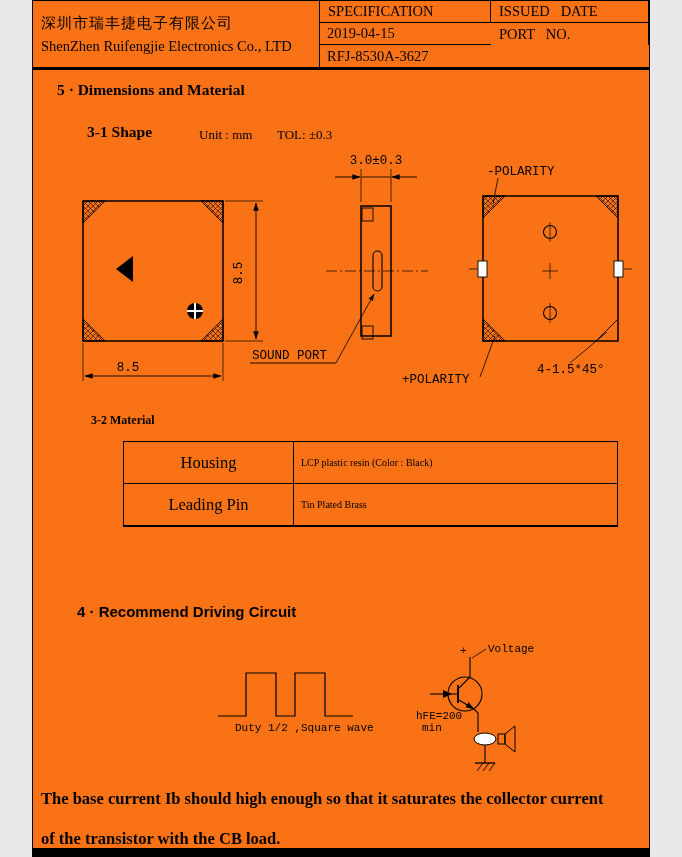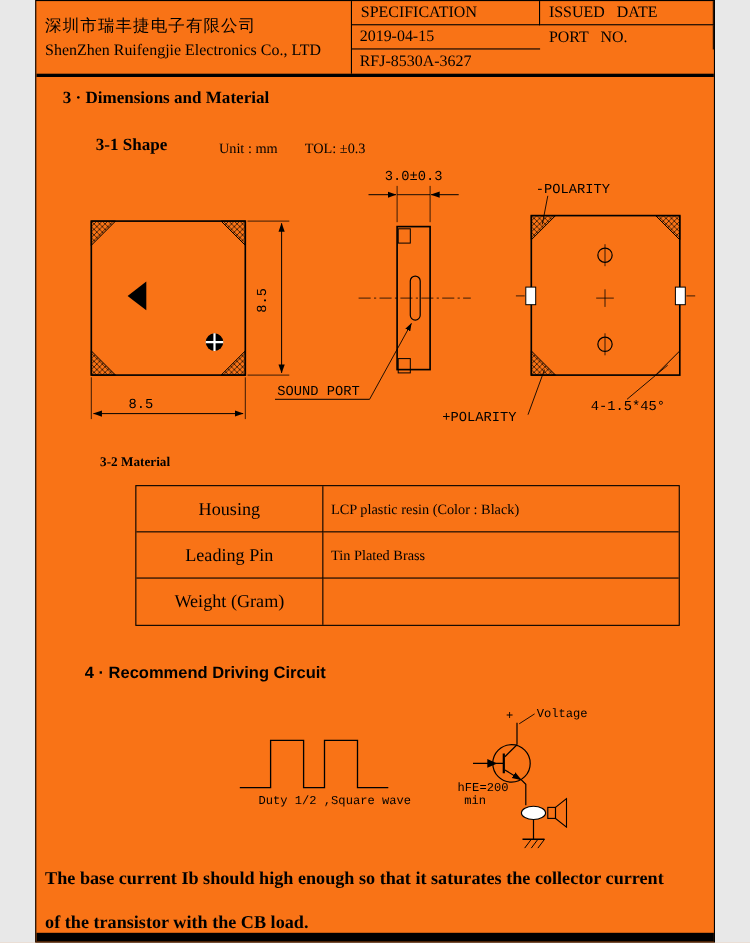--- a/index.html
+++ b/index.html
@@ -39,21 +39,21 @@
   
   .mat-table {
     position:absolute; left:90px; top:440px; width:495px;
     display:grid; grid-template-columns:170px 1fr; grid-auto-rows:42px;
     border:1px solid #000;
   }
   .mat-name {
     border-right:1px solid #000; display:flex; align-items:center; justify-content:center;
     font-size:16.5px;
   }
-  .mat-val { display:flex; align-items:center; padding-left:7px; font-size:13px; }
+  .mat-val { display:flex; align-items:center; padding-left:7px; font-size:10px; }
   .bb { border-bottom:1px solid #000; }
   
   .shape-svg { position:absolute; left:0; top:140px; width:682px; height:262px; }
   .circuit-svg { position:absolute; left:0; top:630px; width:682px; height:152px; }
   svg text.cad { font-family:"Liberation Mono", monospace; font-size:12.5px; fill:#000; stroke:none; }
   svg text.cad-sm { font-family:"Liberation Mono", monospace; font-size:11px; fill:#000; stroke:none; }
   
   .foot-line { position:absolute; left:8px; font-weight:bold; font-size:16.5px; white-space:nowrap; }
   .bottom-bar { position:absolute; left:0; top:847px; width:682px; height:9px; background:#000; }
 </style>
@@ -67,21 +67,21 @@
       <div class="company-cn">深圳市瑞丰捷电子有限公司</div>
       <div class="company-en">ShenZhen Ruifengjie Electronics Co., LTD</div>
     </div>
     <div class="hdr-label">SPECIFICATION</div>
     <div class="hdr-label">ISSUED   DATE</div>
     <div class="hdr-value">2019-04-15</div>
     <div class="hdr-label nob">PORT   NO.</div>
     <div class="hdr-value nob">RFJ-8530A-3627</div>
   </header>
 
-  <div class="abs sec-title" style="left:24px; top:80px;">3 · Dimensions and Material</div>
+  <div class="abs sec-title" style="left:24px; top:80px;">5 · Dimensions and Material</div>
   <div class="abs sub-title" style="left:54px; top:122px;text-align:right;">3-1 Shape</div>
   <div class="abs note" style="left:166px; top:126px;">Unit : mm</div>
   <div class="abs note" style="left:244px; top:126px;">TOL: ±0.3</div>
 
   <svg class="shape-svg" viewBox="0 140 682 262">
     <defs>
       <pattern id="xh" width="5" height="5" patternUnits="userSpaceOnUse">
         <path d="M0,5 L5,0 M0,0 L5,5" stroke="#000" stroke-width="0.6"></path>
       </pattern>
       <marker id="arr" viewBox="0 0 10 10" refX="9.5" refY="5" markerWidth="9" markerHeight="9" orient="auto-start-reverse">
@@ -148,21 +148,20 @@
     <text class="cad" x="504" y="372">4-1.5*45°</text>
   </svg>
 
   <div class="abs sub-title" style="left:58px; top:412px; font-size:12px;">3-2 Material</div>
 
   <div class="mat-table">
     <div class="mat-name bb">Housing</div>
     <div class="mat-val bb">LCP plastic resin (Color : Black)</div>
     <div class="mat-name bb">Leading Pin</div>
     <div class="mat-val bb">Tin Plated Brass</div>
-    <div class="mat-name">Weight (Gram)</div>
   </div>
 
   <div class="abs sec4-title" style="left:44px; top:602px;">4 · Recommend Driving Circuit</div>
 
   <svg class="circuit-svg" viewBox="0 630 682 152">
 
     <g stroke="#000" fill="none">
       <path d="M185,715 H213 V672 H243 V715 H262 V672 H292 V715 H320" stroke-width="1.2"></path>
     </g>
     <text class="cad-sm" x="202" y="730">Duty 1/2 ,Square wave</text>

